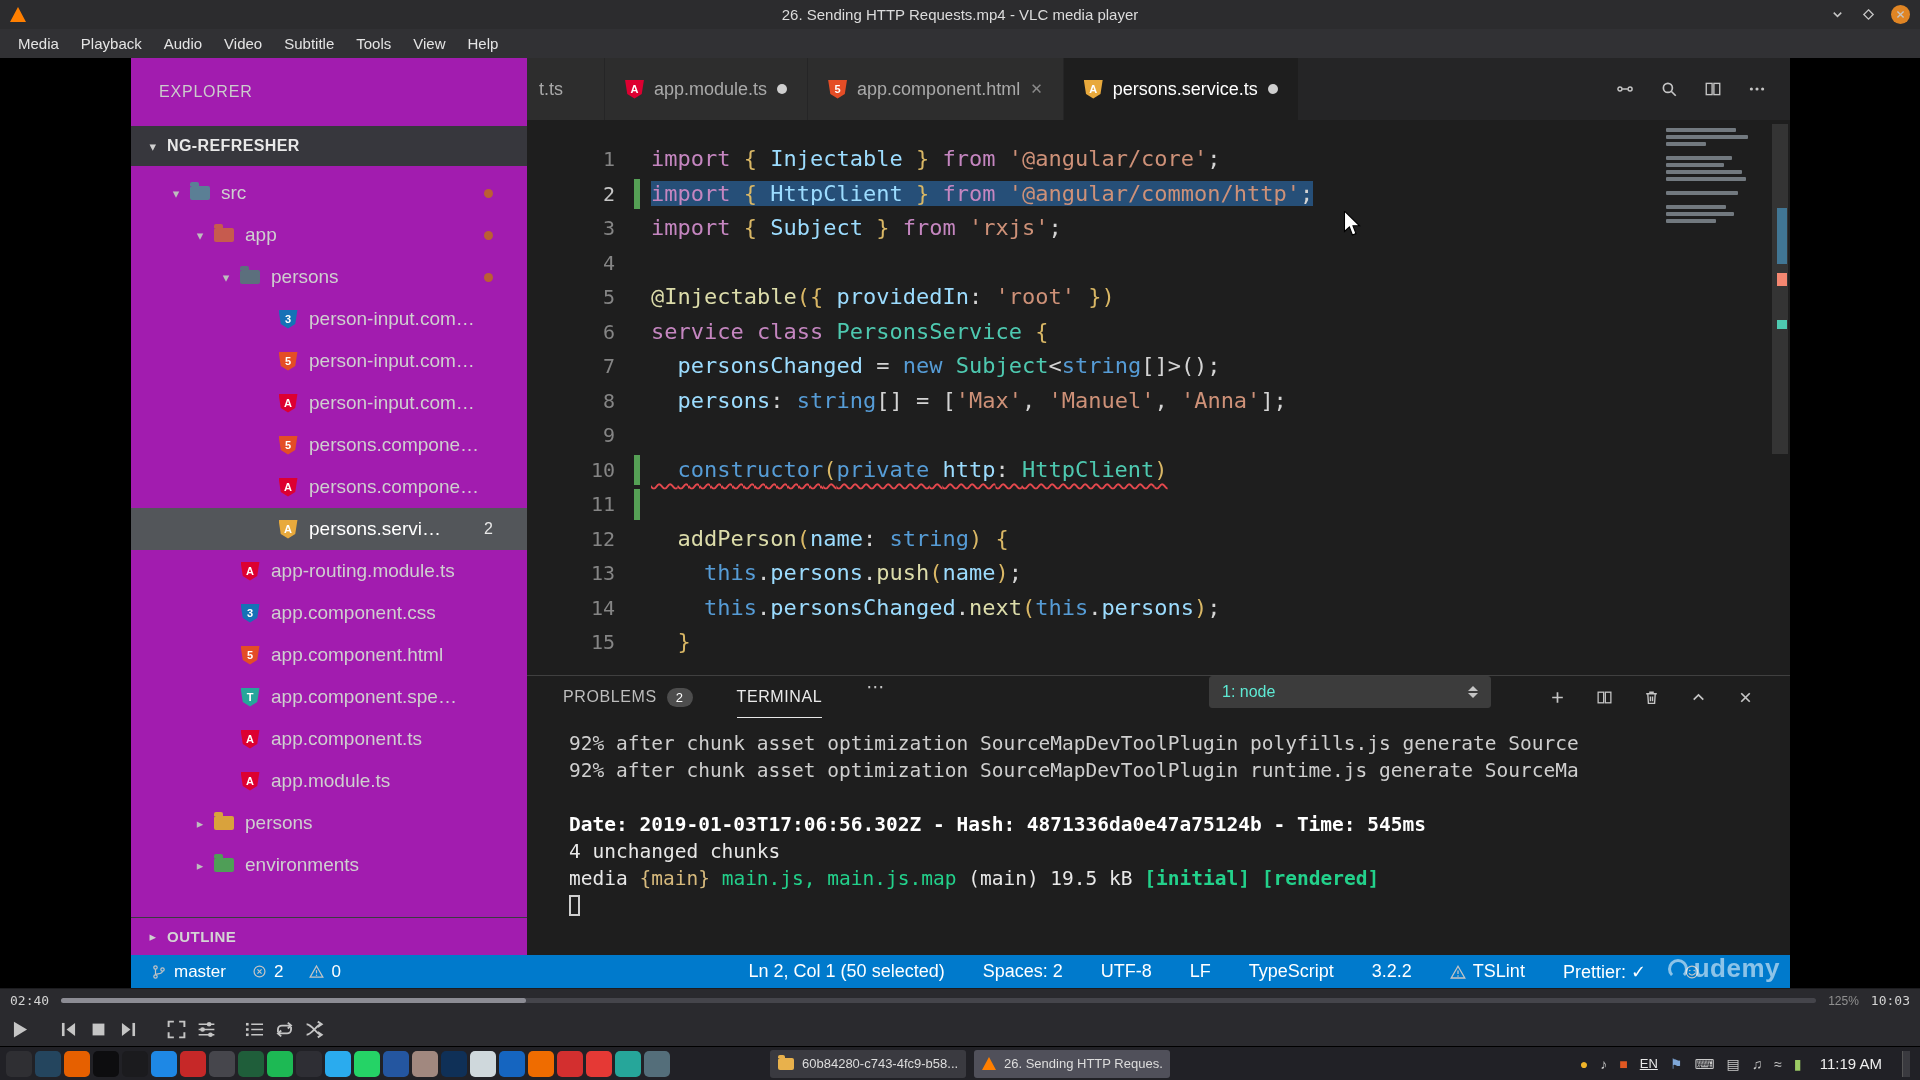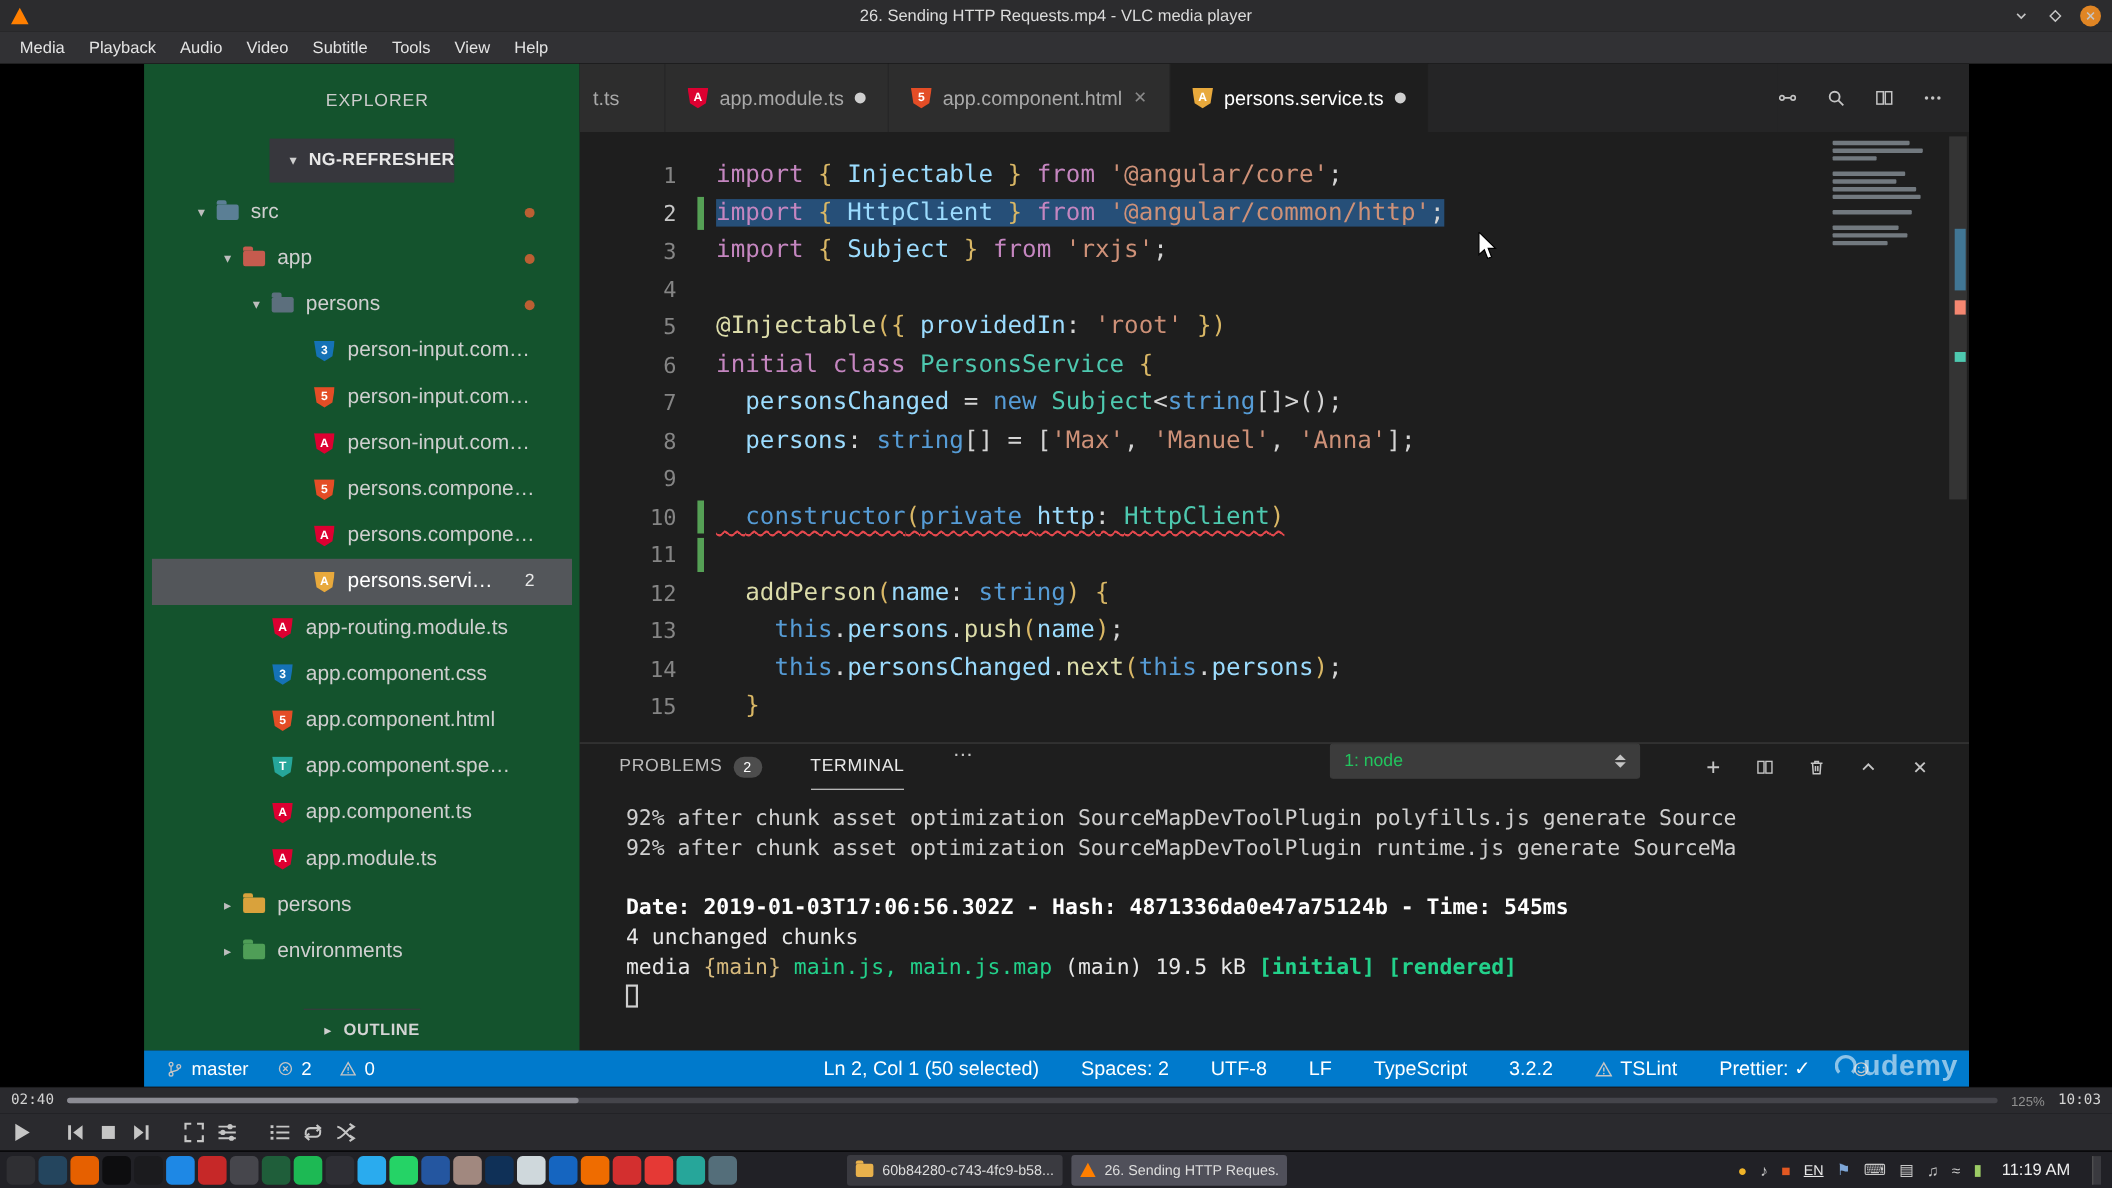--- a/index.html
+++ b/index.html
@@ -20,21 +20,21 @@
   .menu-item { font-size:15px; color:#e4e4e4; padding:3px 10px; border-radius:3px; }
 
   
   .video { position:relative; height:930px; background:#000; overflow:hidden; }
 
   
   .vscode { position:absolute; left:131px; top:0; width:1659px; height:930px; display:flex; flex-direction:column; background:#1e1e1e; }
   .vs-main { flex:1; display:flex; min-height:0; }
 
   
-  .side { width:396px; background:#14532d; display:flex; flex-direction:column; position:relative;align-items:center; }
+  .side { width:396px; background:#a21caf; display:flex; flex-direction:column; position:relative; }
   .side-header { height:68px; display:flex; align-items:center; padding-left:28px; font-size:16px; letter-spacing:.8px; color:#cccccc; }
   .section-header { height:40px; background:#37373d; display:flex; align-items:center; padding-left:14px; gap:6px; font-size:16px; font-weight:bold; color:#e8e8e8; letter-spacing:.4px; }
   .twisty { font-size:13px; color:#cfcfcf; width:16px; text-align:center; }
   .tree { flex:1; overflow:hidden; padding-top:6px; }
   .trow { height:42px; display:flex; align-items:center; padding-right:34px; font-size:19px; color:#cfcfcf; cursor:pointer; }
   .trow.selected { background:#53565a; color:#ffffff; }
   .tw { width:22px; flex:none; font-size:13px; color:#bdbdbd; text-align:center; }
   .ticon { width:26px; flex:none; display:flex; align-items:center; justify-content:center; }
   .tlabel { margin-left:8px; white-space:nowrap; overflow:hidden; }
   .tdot { margin-left:auto; width:9px; height:9px; border-radius:50%; background:#bb5f33; flex:none; }
@@ -82,21 +82,21 @@
   .vscroll { position:absolute; right:2px; top:66px; width:16px; height:330px; background:rgba(121,121,121,.25); }
   .ruler-mark { position:absolute; right:3px; width:10px; }
 
   
   .panel { height:280px; border-top:1px solid #404040; display:flex; flex-direction:column; }
   .panel-head { height:42px; display:flex; padding:0 36px; }
   .ptab { display:flex; align-items:center; gap:10px; font-size:16px; letter-spacing:.6px; color:#bdbdbd; margin-right:44px; height:100%; cursor:pointer; }
   .ptab.active { color:#eaeaea; box-shadow:inset 0 -1px 0 #e7e7e7; }
   .pbadge { background:#4d4d4d; color:#fff; font-size:13px; border-radius:10px; padding:2px 9px; }
   .pdots { color:#c5c5c5; font-size:18px; letter-spacing:2px; margin-right:20px; }
-  .pdrop { margin-left:auto; width:282px; height:32px; background:#3c3c3c; border:1px solid #3c3c3c; border-radius:3px; color:#22c55e; font-size:16px; display:flex; align-items:center; padding:0 12px; }
+  .pdrop { margin-left:auto; width:282px; height:32px; background:#3c3c3c; border:1px solid #3c3c3c; border-radius:3px; color:#5eead4; font-size:16px; display:flex; align-items:center; padding:0 12px; }
   .pdrop .spin { margin-left:auto; display:flex; flex-direction:column; gap:2px; }
   .pdrop .spin i { width:0; height:0; border-left:5px solid transparent; border-right:5px solid transparent; }
   .pdrop .spin .up { border-bottom:5px solid #c5c5c5; }
   .pdrop .spin .dn { border-top:5px solid #c5c5c5; }
   .pactions { display:flex; align-items:center; gap:30px; margin-left:58px; }
   .term { flex:1; padding:12px 0 0 42px; font-family:"DejaVu Sans Mono",monospace; font-size:19.5px; line-height:27px; overflow:hidden; }
   .tline { white-space:pre; }
   .t-dim{color:#cfcfcf}.t-w{color:#e8e8e8}.t-b{color:#ffffff;font-weight:bold}
   .t-y{color:#d7ba7d}.t-g{color:#23d18b}.t-gb{color:#23d18b;font-weight:bold}
   .t-cy{color:#3fb6d8}.t-gray{color:#9a9a9a}
@@ -374,21 +374,21 @@
                   </svg>
                 </span>
               </div>
             </div>
           <div class="code" id="code">
               <div class="cline"><div class="lnum">1</div><div class="gut"></div><div class="ctext"><span><span class="tk-kw">import</span><span class="tk-p"> </span><span class="tk-br">{</span><span class="tk-p"> </span><span class="tk-varb">Injectable</span><span class="tk-p"> </span><span class="tk-br">}</span><span class="tk-p"> </span><span class="tk-kw">from</span><span class="tk-p"> </span><span class="tk-str">'@angular/core'</span><span class="tk-p">;</span></span></div></div>
               <div class="cline"><div class="lnum active">2</div><div class="gut"><div class="bar"></div></div><div class="ctext"><span class="sel "><span class="tk-kw">import</span><span class="tk-p"> </span><span class="tk-br">{</span><span class="tk-p"> </span><span class="tk-varb">HttpClient</span><span class="tk-p"> </span><span class="tk-br">}</span><span class="tk-p"> </span><span class="tk-kw">from</span><span class="tk-p"> </span><span class="tk-str">'@angular/common/http'</span><span class="tk-p">;</span></span></div></div>
               <div class="cline"><div class="lnum">3</div><div class="gut"></div><div class="ctext"><span><span class="tk-kw">import</span><span class="tk-p"> </span><span class="tk-br">{</span><span class="tk-p"> </span><span class="tk-varb">Subject</span><span class="tk-p"> </span><span class="tk-br">}</span><span class="tk-p"> </span><span class="tk-kw">from</span><span class="tk-p"> </span><span class="tk-str">'rxjs'</span><span class="tk-p">;</span></span></div></div>
               <div class="cline"><div class="lnum">4</div><div class="gut"></div><div class="ctext"><span></span></div></div>
               <div class="cline"><div class="lnum">5</div><div class="gut"></div><div class="ctext"><span><span class="tk-fn">@Injectable</span><span class="tk-br">(</span><span class="tk-br">{</span><span class="tk-p"> </span><span class="tk-varb">providedIn</span><span class="tk-p">: </span><span class="tk-str">'root'</span><span class="tk-p"> </span><span class="tk-br">}</span><span class="tk-br">)</span></span></div></div>
-              <div class="cline"><div class="lnum">6</div><div class="gut"></div><div class="ctext"><span><span class="tk-kw">initial</span><span class="tk-p"> </span><span class="tk-kw">class</span><span class="tk-p"> </span><span class="tk-type">PersonsService</span><span class="tk-p"> </span><span class="tk-br">{</span></span></div></div>
+              <div class="cline"><div class="lnum">6</div><div class="gut"></div><div class="ctext"><span><span class="tk-kw">service</span><span class="tk-p"> </span><span class="tk-kw">class</span><span class="tk-p"> </span><span class="tk-type">PersonsService</span><span class="tk-p"> </span><span class="tk-br">{</span></span></div></div>
               <div class="cline"><div class="lnum">7</div><div class="gut"></div><div class="ctext"><span><span class="tk-p">  </span><span class="tk-varb">personsChanged</span><span class="tk-p"> = </span><span class="tk-kw2">new</span><span class="tk-p"> </span><span class="tk-type">Subject</span><span class="tk-p">&lt;</span><span class="tk-kw2">string</span><span class="tk-p">[]&gt;();</span></span></div></div>
               <div class="cline"><div class="lnum">8</div><div class="gut"></div><div class="ctext"><span><span class="tk-p">  </span><span class="tk-varb">persons</span><span class="tk-p">: </span><span class="tk-kw2">string</span><span class="tk-p">[] = [</span><span class="tk-str">'Max'</span><span class="tk-p">, </span><span class="tk-str">'Manuel'</span><span class="tk-p">, </span><span class="tk-str">'Anna'</span><span class="tk-p">];</span></span></div></div>
               <div class="cline"><div class="lnum">9</div><div class="gut"></div><div class="ctext"><span></span></div></div>
               <div class="cline"><div class="lnum">10</div><div class="gut"><div class="bar"></div></div><div class="ctext"><span class="sqg"><span class="tk-p">  </span><span class="tk-kw2">constructor</span><span class="tk-br">(</span><span class="tk-kw2">private</span><span class="tk-p"> </span><span class="tk-varb">http</span><span class="tk-p">: </span><span class="tk-type">HttpClient</span><span class="tk-br">)</span></span></div></div>
               <div class="cline"><div class="lnum">11</div><div class="gut"><div class="bar"></div></div><div class="ctext"><span></span></div></div>
               <div class="cline"><div class="lnum">12</div><div class="gut"></div><div class="ctext"><span><span class="tk-p">  </span><span class="tk-fn">addPerson</span><span class="tk-br">(</span><span class="tk-varb">name</span><span class="tk-p">: </span><span class="tk-kw2">string</span><span class="tk-br">)</span><span class="tk-p"> </span><span class="tk-br">{</span></span></div></div>
               <div class="cline"><div class="lnum">13</div><div class="gut"></div><div class="ctext"><span><span class="tk-p">    </span><span class="tk-kw2">this</span><span class="tk-p">.</span><span class="tk-varb">persons</span><span class="tk-p">.</span><span class="tk-fn">push</span><span class="tk-br">(</span><span class="tk-varb">name</span><span class="tk-br">)</span><span class="tk-p">;</span></span></div></div>
               <div class="cline"><div class="lnum">14</div><div class="gut"></div><div class="ctext"><span><span class="tk-p">    </span><span class="tk-kw2">this</span><span class="tk-p">.</span><span class="tk-varb">personsChanged</span><span class="tk-p">.</span><span class="tk-fn">next</span><span class="tk-br">(</span><span class="tk-kw2">this</span><span class="tk-p">.</span><span class="tk-varb">persons</span><span class="tk-br">)</span><span class="tk-p">;</span></span></div></div>
               <div class="cline"><div class="lnum">15</div><div class="gut"></div><div class="ctext"><span><span class="tk-p">  </span><span class="tk-br">}</span></span></div></div>
             </div>

